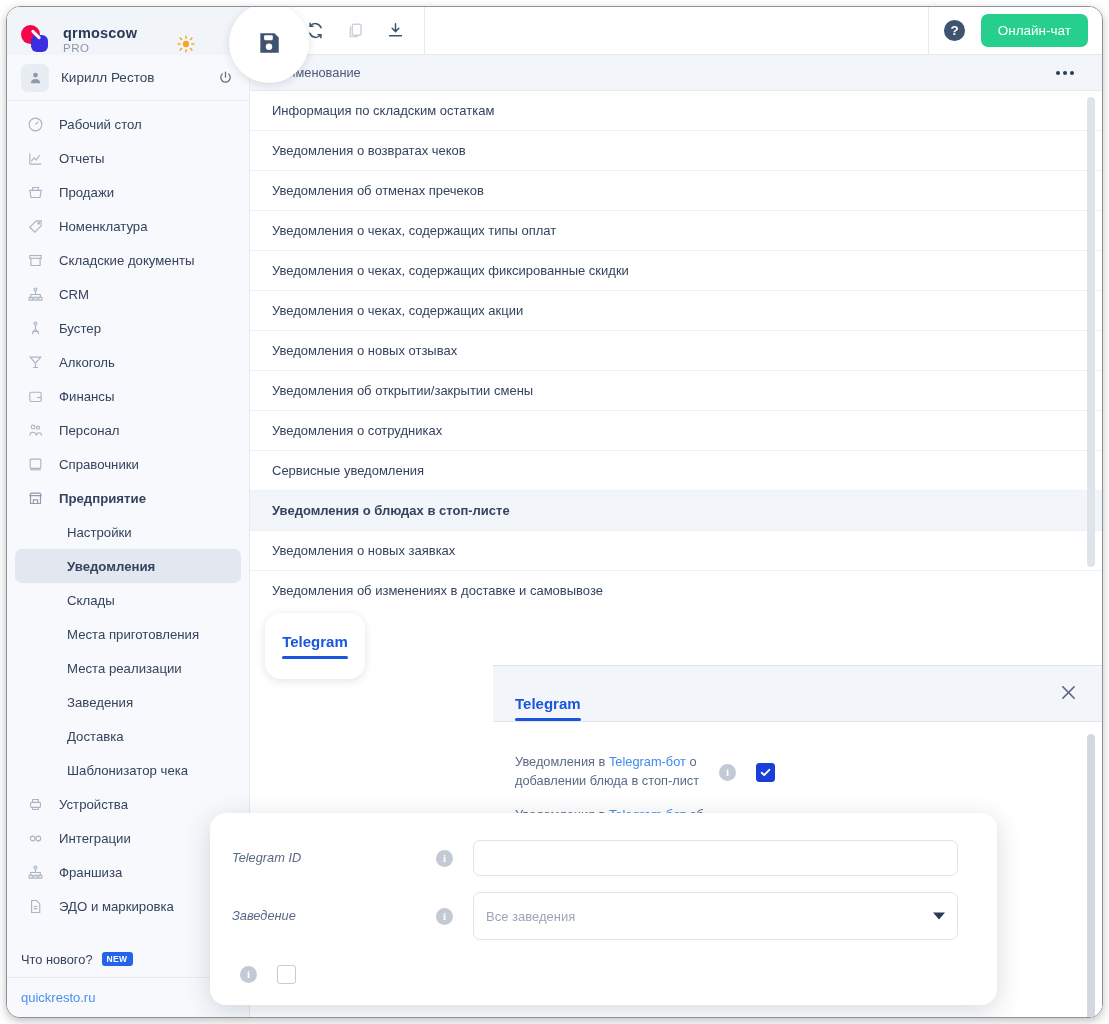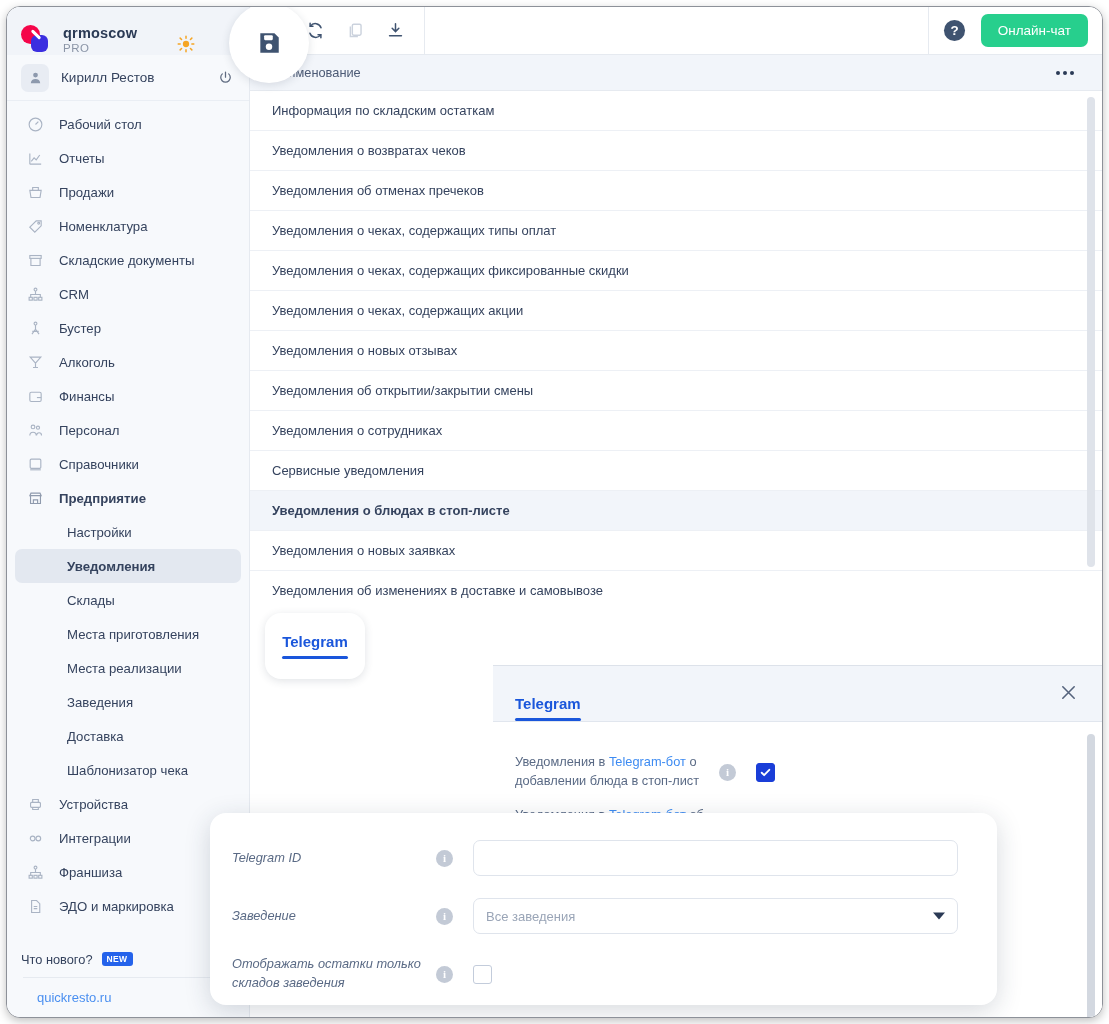--- a/index.html
+++ b/index.html
@@ -84,21 +84,21 @@
     position: absolute; left: 0; bottom: 42px;
     width: 243px; height: 32px;
     display: flex; align-items: center; gap: 9px;
     padding: 0 14px; font-size: 12.8px; color: #35435e; cursor: pointer;
   }
   .new-badge {
     background: #2563eb; color: #fff; font-size: 8.5px; font-weight: 700;
     padding: 2px 5px; border-radius: 3px; letter-spacing: .4px;
   }
   .site-link {
-    position: absolute; left: 16px; bottom: 0;
+    position: absolute; left: 0; bottom: 0;
     width: 243px; height: 40px; display: flex; align-items: center;
     padding: 0 14px; font-size: 13px; color: #4a8ff0; cursor: pointer;
     border-top: 1px solid #e6eaf0;
   }
   
   .topbar {
     position: absolute; left: 243px; top: 0; right: 0; height: 48px;
     background: #ffffff; display: flex; align-items: center;
     border-bottom: 1px solid #e6eaf0;
   }
@@ -197,21 +197,21 @@
     padding: 16px 0 0 0; z-index: 30;
   }
   .fc-row { display: flex; align-items: center; padding: 0 22px; height: 58px; }
   .fc-label { width: 196px; font-size: 12.8px; color: #5a6a85; line-height: 1.45; font-style: italic; }
   .fc-input {
     flex: 1; height: 36px; border: 1px solid #dfe4ec; border-radius: 7px;
     background: #ffffff; font-size: 13px; color: #35435e;
     padding: 0 12px; font-family: inherit; outline: none; max-width: 485px;
   }
   .fc-select {
-    flex: 1; height: 36px; border: 1px solid #dfe4ec; border-radius: 7px;
+    flex: 1; height: 48px; border: 1px solid #dfe4ec; border-radius: 7px;
     background: #ffffff; font-size: 13px; color: #9aa5b7;
     padding: 0 12px; display: flex; align-items: center; max-width: 485px;
     cursor: pointer; position: relative;
   }
   .fc-select .caret {
     position: absolute; right: 12px; top: 50%; transform: translateY(-50%);
     width: 0; height: 0; border-left: 6px solid transparent;
     border-right: 6px solid transparent; border-top: 7px solid #2b3a55;
   }
   
@@ -593,21 +593,20 @@
     </div>
     <div class="fc-row">
       <div class="fc-label">Заведение</div>
       <div class="info-ico">i</div>
       <div class="fc-select">
         <span>Все заведения</span>
         <span class="caret"></span>
       </div>
     </div>
     <div class="fc-row">
-      <div class="fc-label">Отображать остатки только складов заведения</div>
       <div class="info-ico">i</div>
       <div class="cbx"></div>
     </div>
   </div>
 
   <div class="click-blob" id="blob-save">
     <svg width="26" height="26" viewBox="0 0 24 24">
         <path d="M4 3h13l4 4v14H4z" fill="#3f5370"></path>
         <rect x="7.5" y="4.8" width="8" height="4.6" rx="1" fill="#fff"></rect>
         <circle cx="12" cy="15.5" r="3" fill="#fff"></circle>

